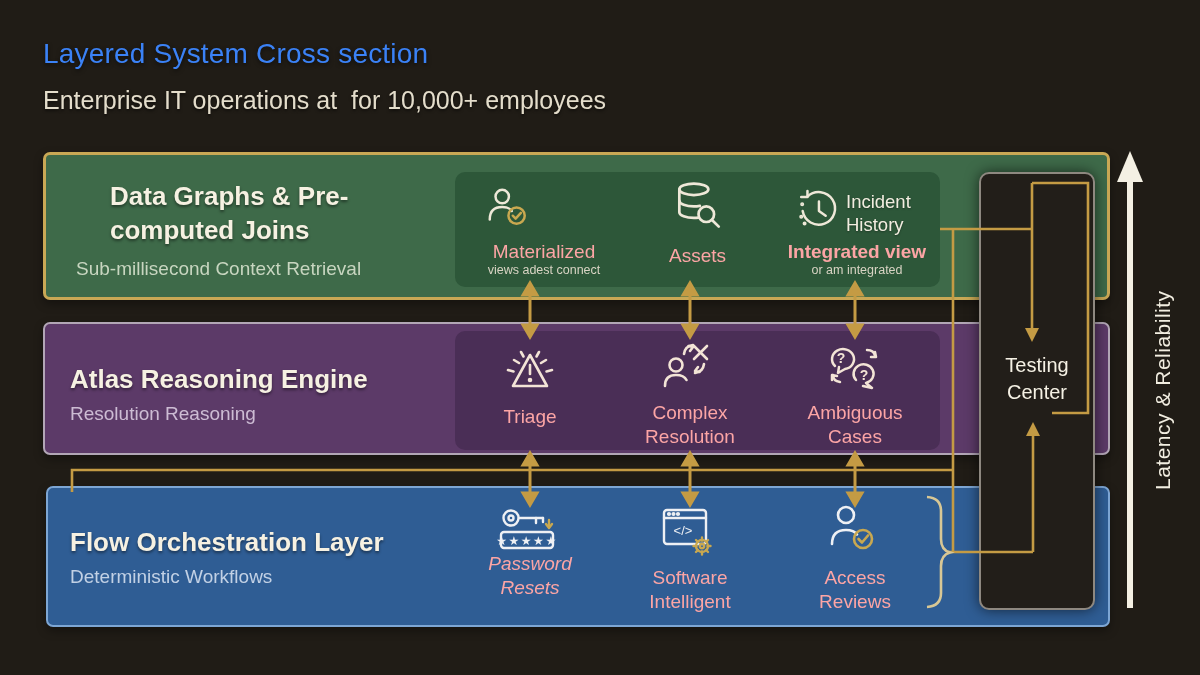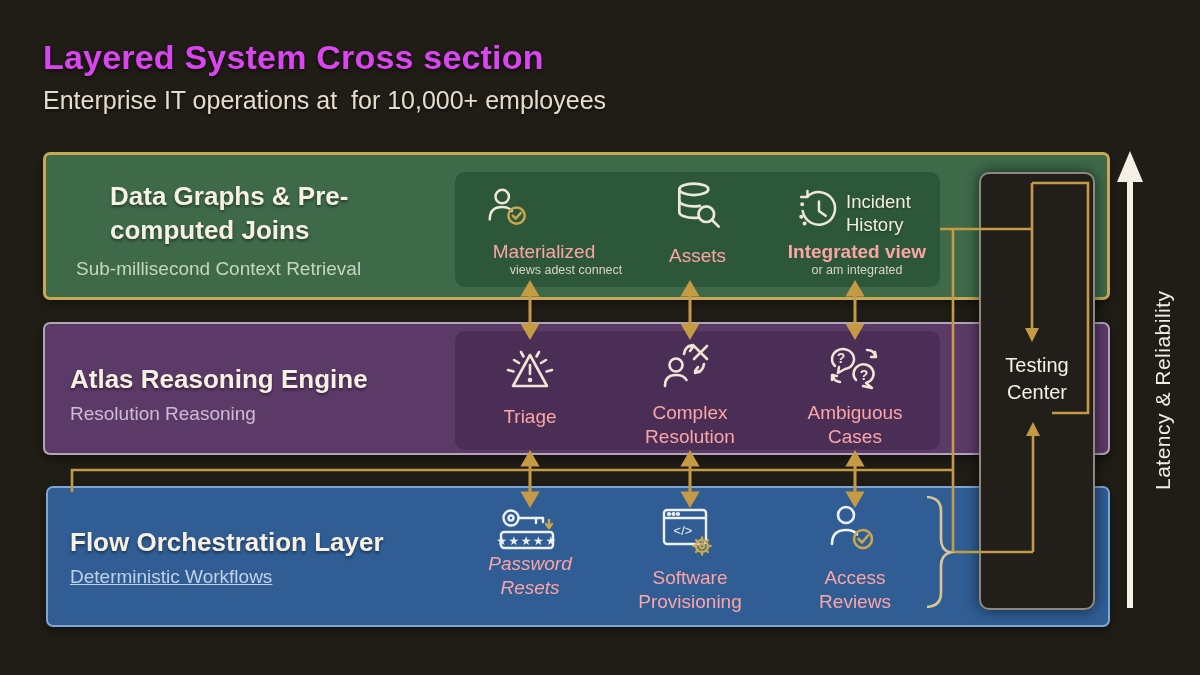--- a/index.html
+++ b/index.html
@@ -4,21 +4,21 @@
 <style>
   * { margin:0; padding:0; box-sizing:border-box; }
   html,body { background:#14110d; }
   #canvas {
     position:relative; width:1200px; height:675px; overflow:hidden;
     background:#201c16;
     font-family:"Liberation Sans", sans-serif;
     color:#f1ecdd;
   }
   .abs { position:absolute; }
-  .page-title { font-size:34px; font-weight:700; letter-spacing:0.2px; color:#d946ef; text-shadow:0 2px 4px rgba(0,0,0,.55); }
+  .page-title { font-size:28px; font-weight:400; letter-spacing:0.2px; color:#3b82f6; text-shadow:0 2px 4px rgba(0,0,0,.55); }
   .page-subtitle { font-size:25px; font-weight:400; color:#e4ddcb; text-shadow:0 2px 3px rgba(0,0,0,.5); white-space:pre; }
 
   .layer { border-radius:7px; box-shadow:0 4px 10px rgba(0,0,0,.35); }
   .layer-green  { background:#3e6a49; border:3px solid #c9a855; }
   .layer-purple { background:#5c3a68; border:2px solid #b2a6b6; }
   .layer-blue   { background:#2f5d94; border:2px solid #7da6d4; }
 
   .inner-panel { border-radius:10px; }
   .inner-green  { background:#2d5739; }
   .inner-purple { background:#4a2e56; }
@@ -59,21 +59,21 @@
 
   <div class="abs icon" style="left:484px; top:186px;">
     <svg width="46" height="46" viewBox="0 0 48 48" fill="none" stroke="#eee8d8" stroke-width="2.6" stroke-linecap="round" stroke-linejoin="round">
       <circle cx="19" cy="11" r="7"></circle>
       <path d="M6 35 q0 -13 13 -13 q7 0 10 4"></path>
       <circle cx="34" cy="31" r="8.5" stroke="#c9a850"></circle>
       <path d="M30 31 l3 3 l5.5 -6" stroke="#c9a850"></path>
     </svg>
   </div>
   <div class="abs item-sub" style="left:458px; top:241px; width:172px;">Materialized</div>
-  <div class="abs item-note" style="left:480px; top:263px; width:172px;">views adest connect</div>
+  <div class="abs item-note" style="left:458px; top:263px; width:172px;">views adest connect</div>
 
   <div class="abs icon" style="left:672px; top:180px;">
     <svg width="52" height="56" viewBox="0 0 50 54" fill="none" stroke="#eee8d8" stroke-width="2.6" stroke-linecap="round" stroke-linejoin="round">
       <ellipse cx="21" cy="9" rx="14" ry="5.5"></ellipse>
       <path d="M7 9 v11 c0 3 6.5 5.5 14 5.5 c2 0 4 -0.2 5.8 -0.5"></path>
       <path d="M7 20 v11 c0 3 6.5 5.5 14 5.5 c1.5 0 3 -0.1 4.4 -0.3"></path>
       <circle cx="33" cy="33" r="7.5"></circle>
       <path d="M38.5 38.5 L45 45"></path>
     </svg>
   </div>
@@ -136,21 +136,21 @@
       <path d="M44 10 q7 0 8 6"></path>
         <path d="M52 12 l1 5 l-5 0"></path>
       <path d="M17 42 q-7 -1 -7 -7"></path>
         <path d="M9 40 l0 -5 l5 1"></path>
     </svg>
   </div>
   <div class="abs item-sub" style="left:793px; top:401px; width:124px; line-height:1.25;">Ambiguous Cases</div>
 
   <div class="abs layer layer-blue" style="left:46px; top:486px; width:1064px; height:141px;"></div>
   <div class="abs layer-title" style="left:70px; top:526px; width:420px;">Flow Orchestration Layer</div>
-  <div class="abs layer-sub sub-blue" style="left:70px; top:566px;text-decoration:underline;">Deterministic Workflows</div>
+  <div class="abs layer-sub sub-blue" style="left:70px; top:566px;">Deterministic Workflows</div>
 
   <div class="abs icon" style="left:496px; top:506px;">
     <svg width="66" height="54" viewBox="0 0 66 54" fill="none" stroke="#eef0f4" stroke-width="2.4" stroke-linecap="round" stroke-linejoin="round">
       <circle cx="15" cy="12" r="7.5"></circle>
       <circle cx="15" cy="12" r="2.5"></circle>
       <path d="M23 12 H47"></path>
         <path d="M40 12 v5"></path>
         <path d="M47 12 v4"></path>
       <path d="M53 14 v7" stroke="#c9a850"></path>
         <path d="M50 18 l3 4 l3 -4" stroke="#c9a850"></path>
@@ -168,21 +168,21 @@
         <circle cx="15.5" cy="10" r="0.9" fill="#eef0f4"></circle>
         <circle cx="20" cy="10" r="0.9" fill="#eef0f4"></circle>
       <text x="25" y="31" font-size="13" fill="#eef0f4" stroke="none" text-anchor="middle">&lt;/&gt;</text>
       <g stroke="#c9a850">
         <circle cx="44" cy="42" r="6"></circle>
         <circle cx="44" cy="42" r="2.2"></circle>
         <path d="M44 33.5 v3 M44 47.5 v3 M35.5 42 h3 M49.5 42 h3 M38 36 l2 2 M48 46 l2 2 M50 36 l-2 2 M40 46 l-2 2"></path>
       </g>
     </svg>
   </div>
-  <div class="abs item-sub" style="left:622px; top:566px; width:136px; line-height:1.25;">Software Provisioning</div>
+  <div class="abs item-sub" style="left:622px; top:566px; width:136px; line-height:1.25;">Software Intelligent</div>
 
   <div class="abs icon" style="left:826px; top:502px;">
     <svg width="54" height="56" viewBox="0 0 54 56" fill="none" stroke="#eef0f4" stroke-width="2.6" stroke-linecap="round" stroke-linejoin="round">
       <circle cx="20" cy="13" r="8"></circle>
       <path d="M6 42 q0 -14 14 -14 q8 0 11 4.5"></path>
       <circle cx="37" cy="37" r="9" stroke="#c9a850"></circle>
       <path d="M32.5 37 l3.5 3.5 l6 -7" stroke="#c9a850"></path>
     </svg>
   </div>
   <div class="abs item-sub" style="left:803px; top:566px; width:104px; line-height:1.25;">Access Reviews</div>

